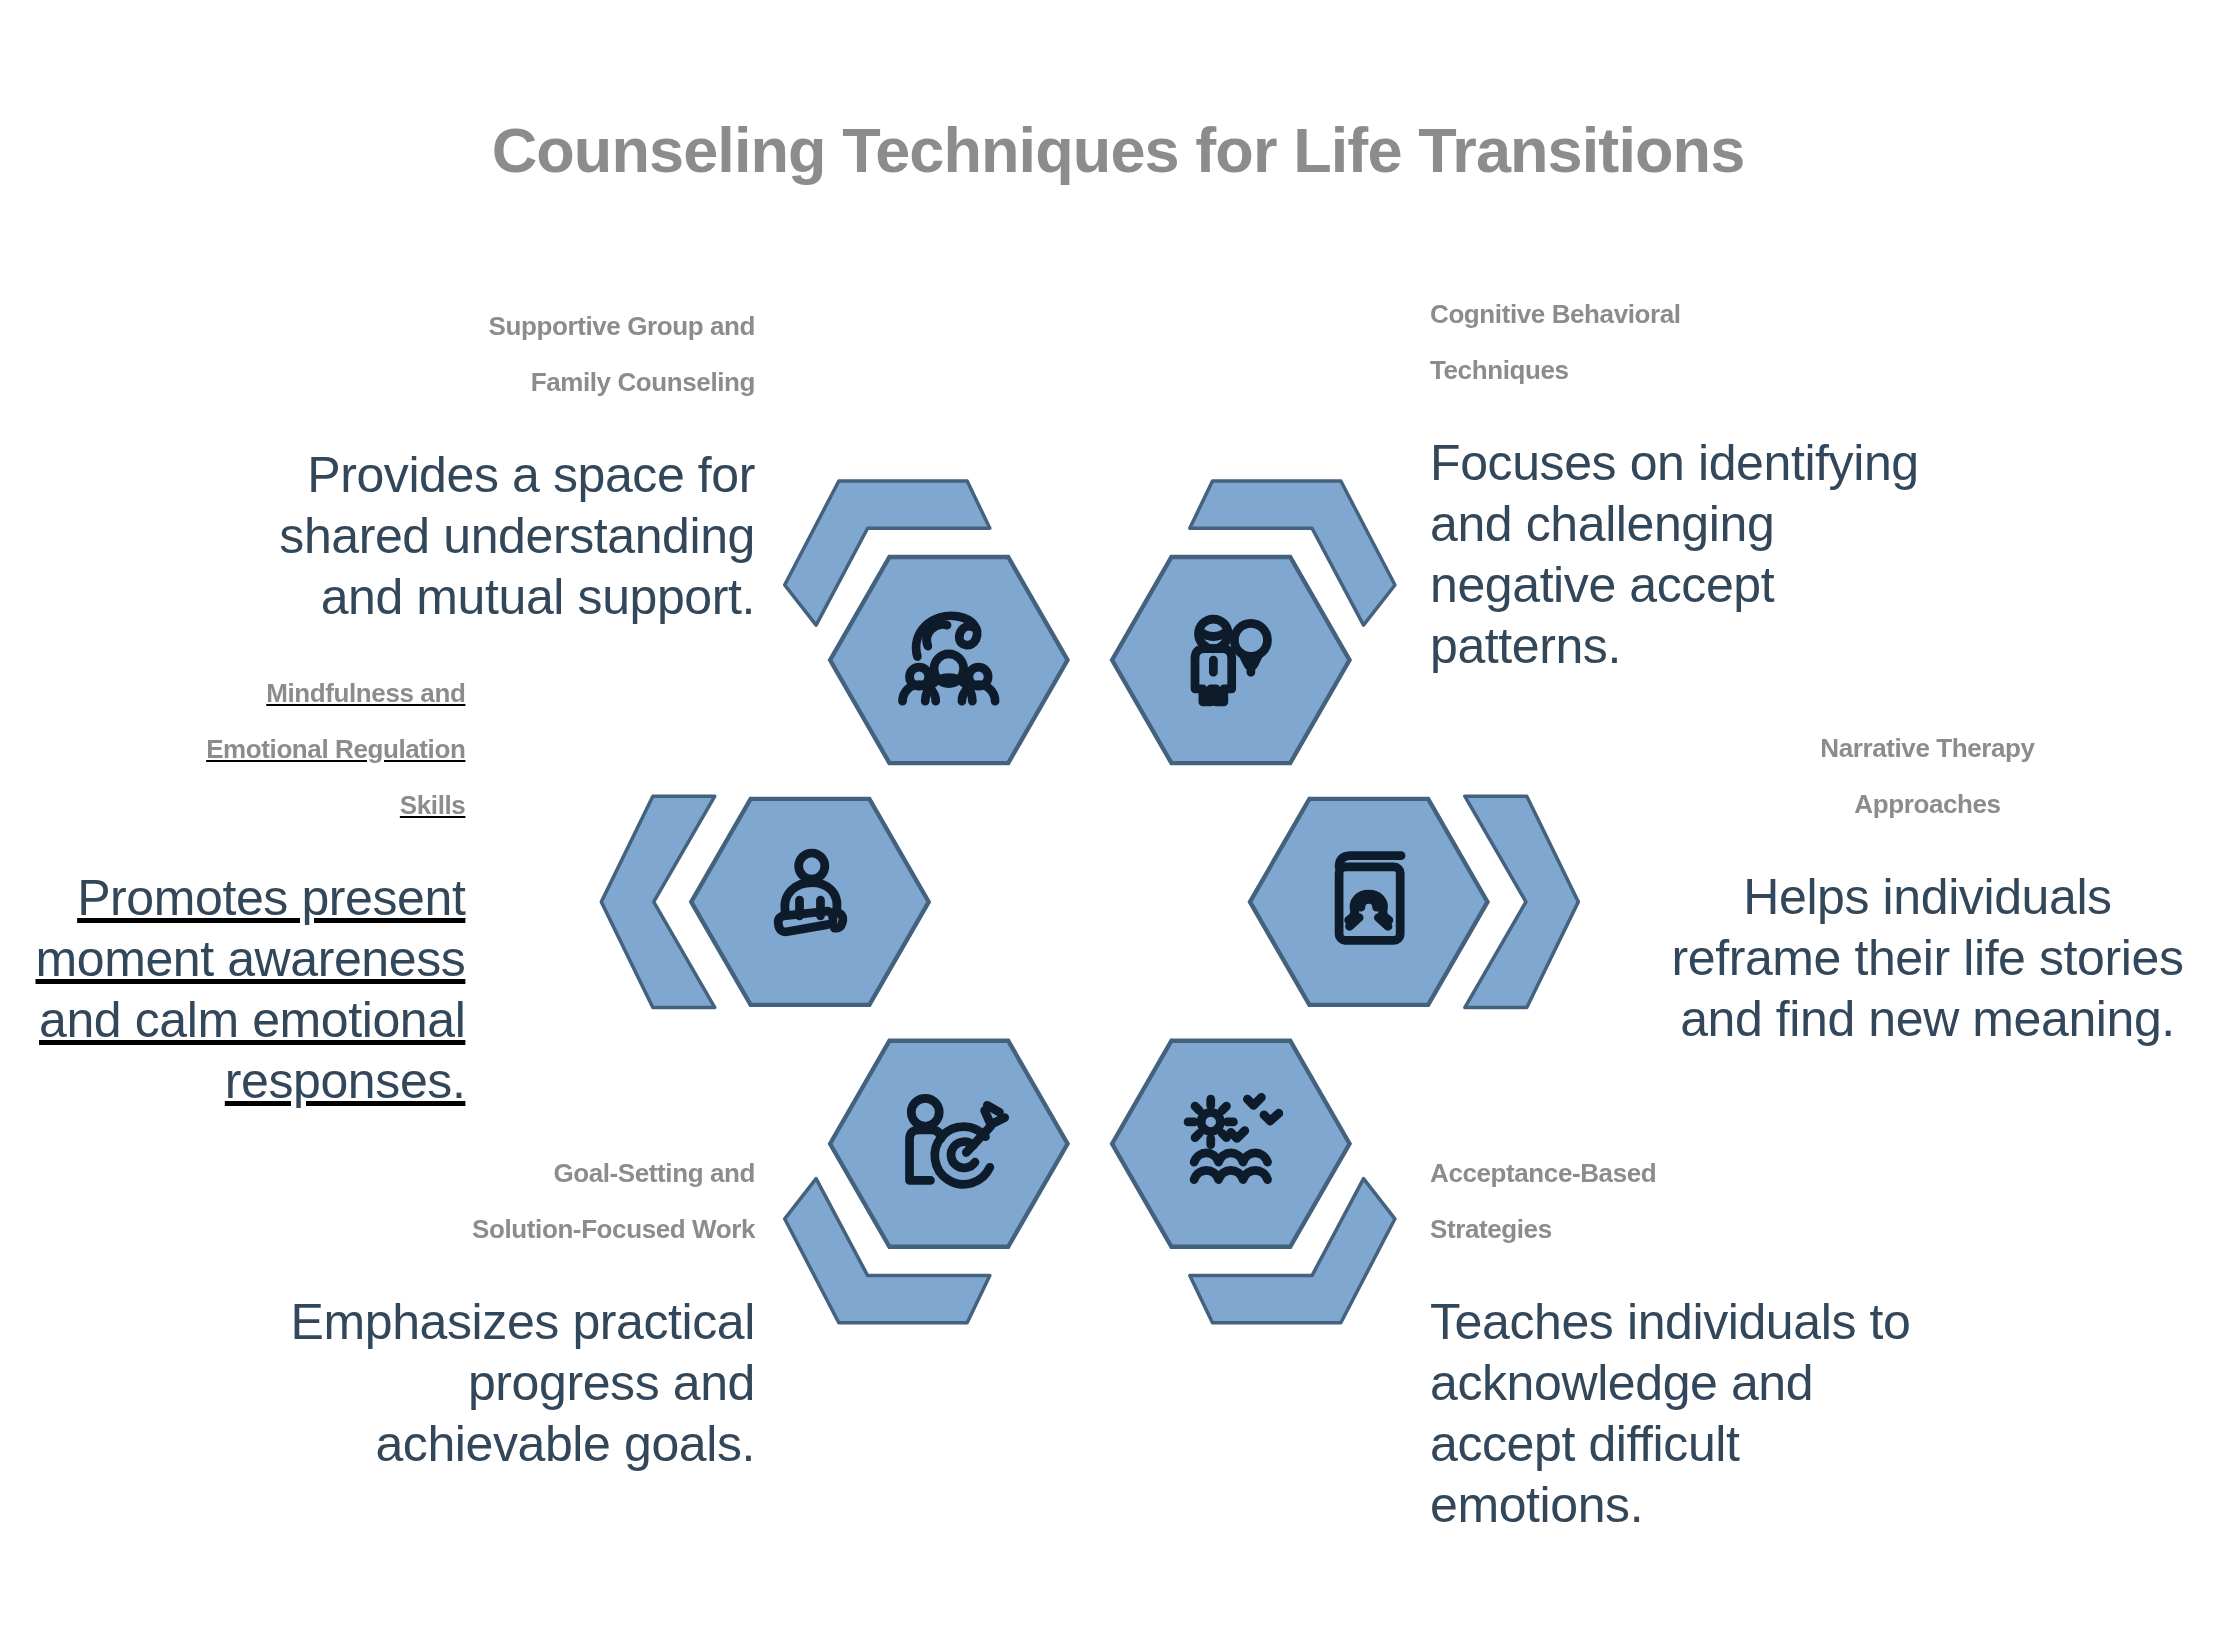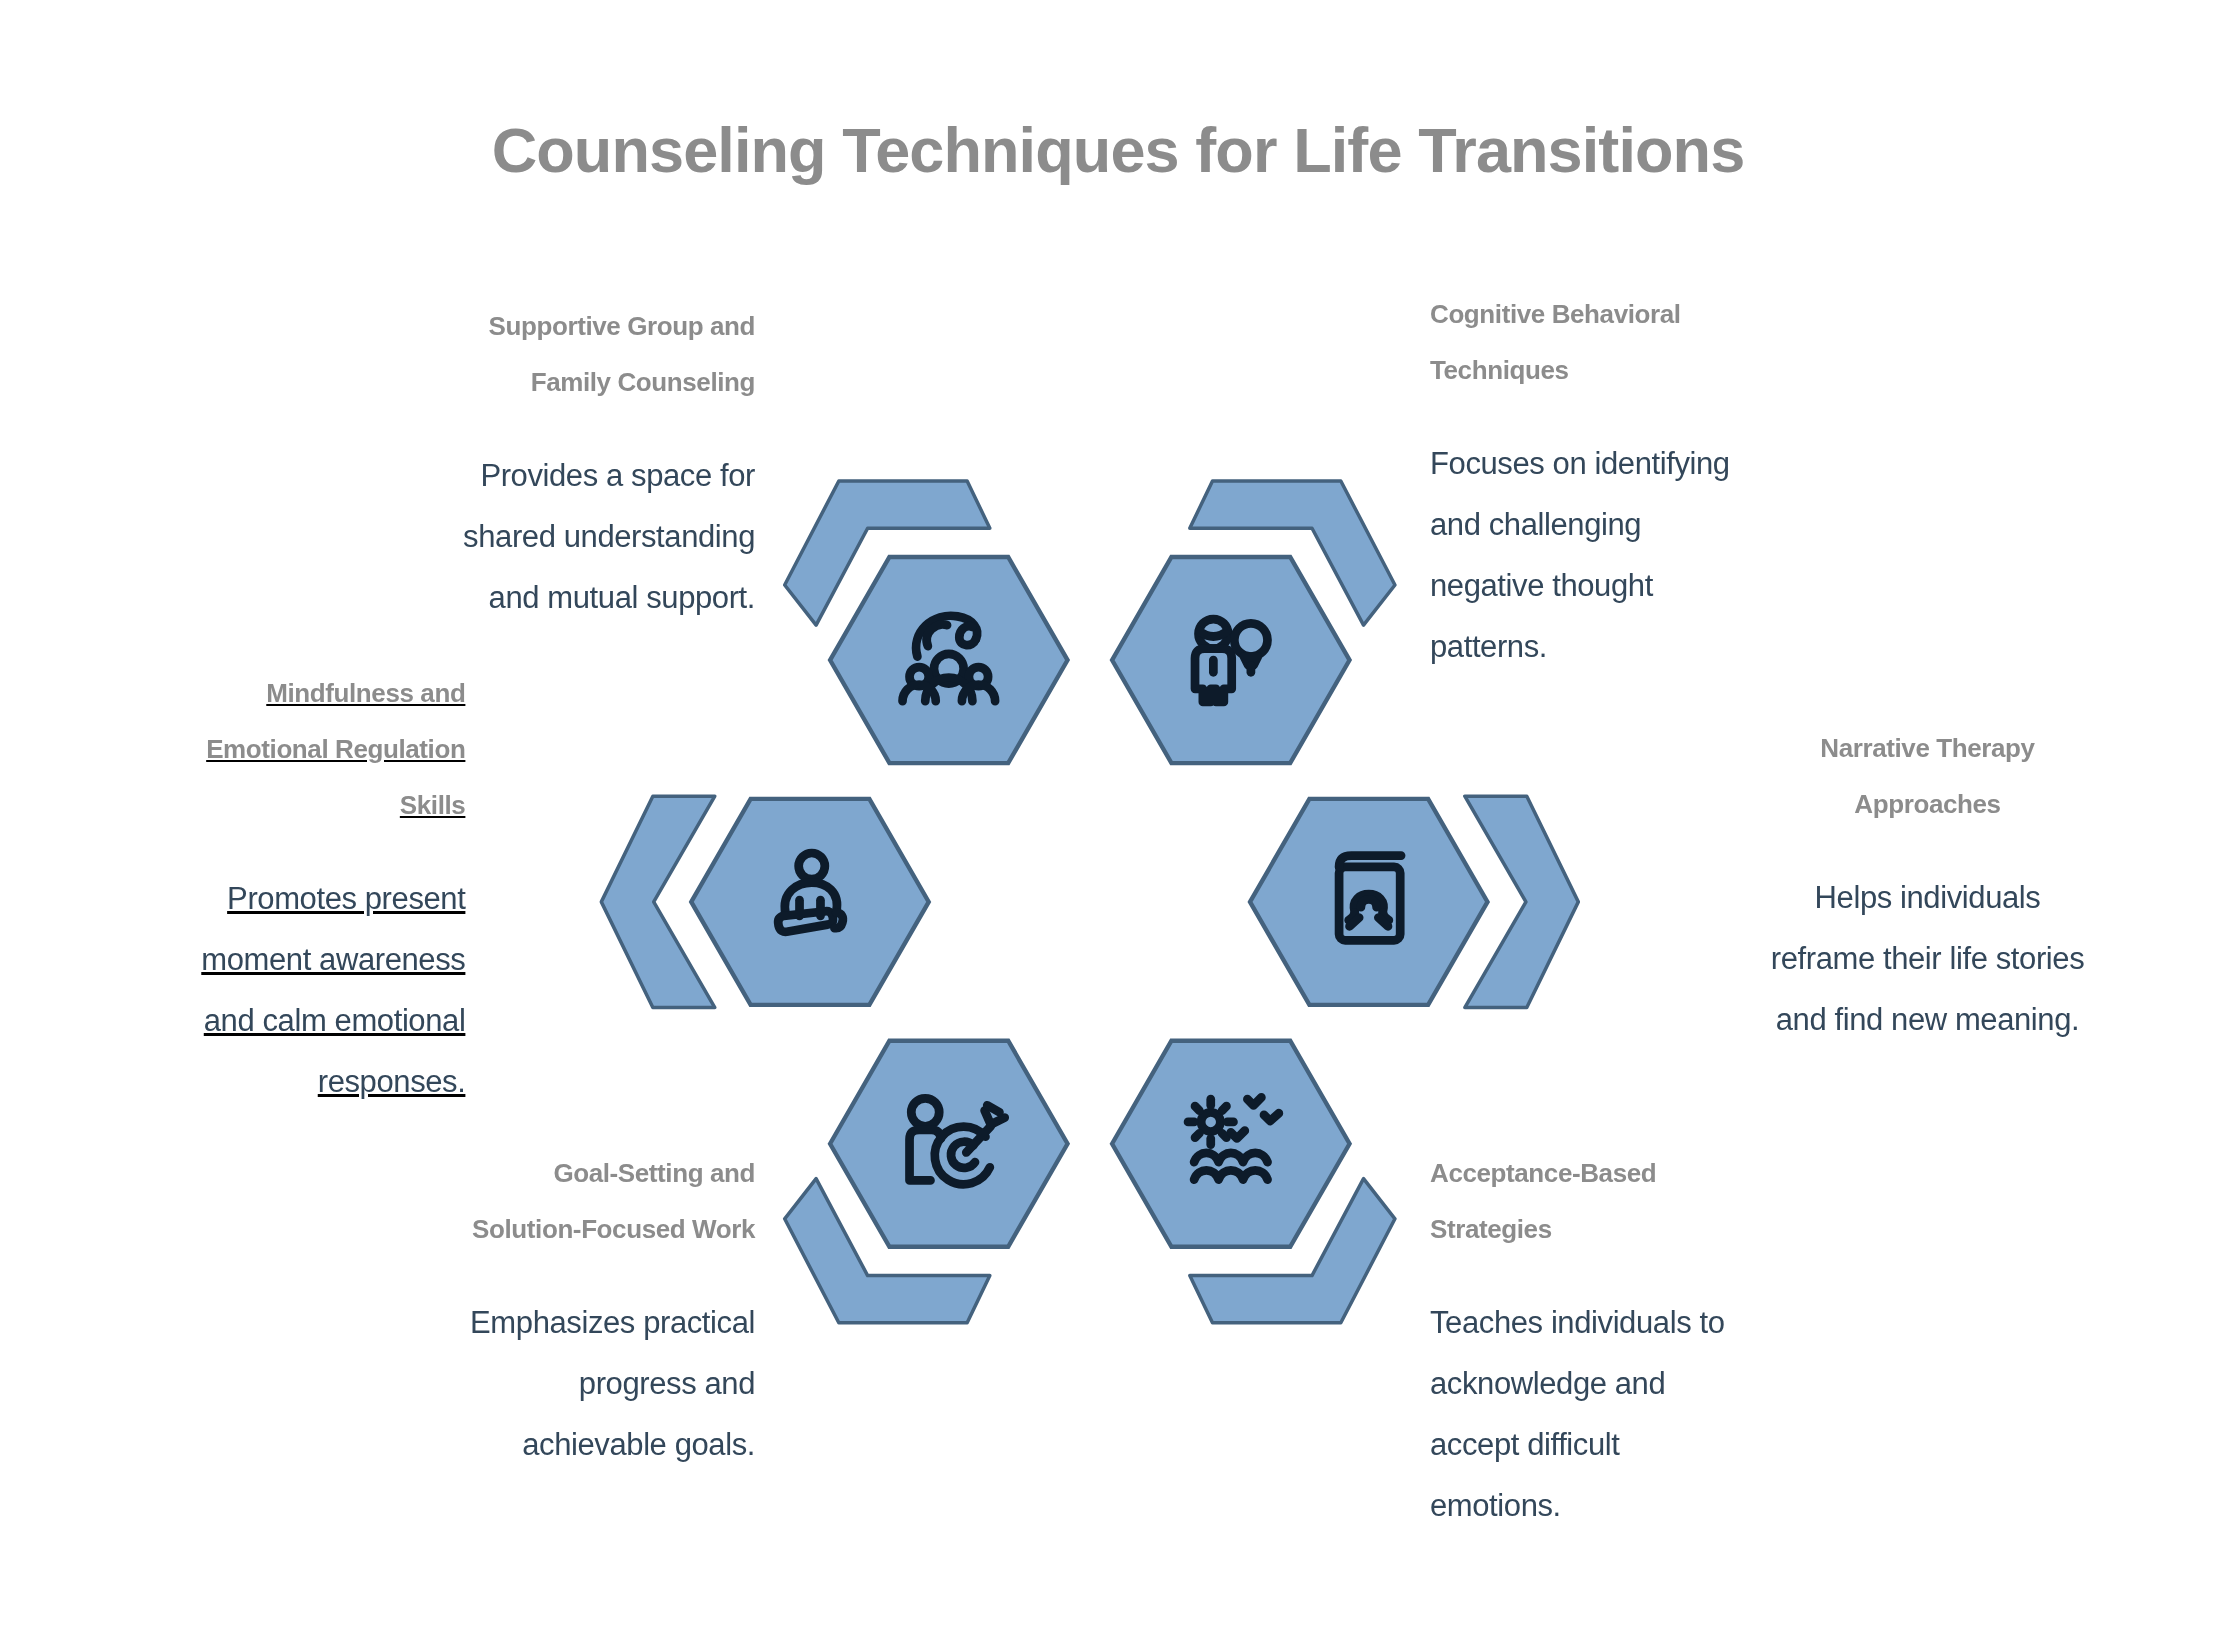--- a/index.html
+++ b/index.html
@@ -4,21 +4,21 @@
 <style>
   html,body{margin:0;padding:0;background:#ffffff;}
   body{width:2236px;height:1646px;position:relative;overflow:hidden;
        font-family:"Liberation Sans","DejaVu Sans",sans-serif;}
   .page{position:absolute;inset:0;background:#ffffff;}
   .title{position:absolute;top:114px;left:0;width:2236px;text-align:center;
          font-size:63px;font-weight:bold;color:#8c8c8c;letter-spacing:-0.9px;}
   .block{position:absolute;}
   .block .hd{font-size:26px;font-weight:bold;line-height:56px;color:#8c8c8c;
              white-space:pre-line;letter-spacing:-0.4px;}
-  .block .bd{font-size:31px;line-height:61px;color:#33475a;margin-top:35px;
+  .block .bd{font-size:50px;line-height:61px;color:#33475a;margin-top:35px;
              white-space:pre-line;letter-spacing:-0.4px;}
   .b-tl{top:298px;left:144px;width:611px;text-align:right;}
   .b-tr{top:286px;left:1430px;width:611px;text-align:left;}
   .b-ml{top:665px;left:11.4px;width:454px;text-align:right;text-decoration:underline;}
   .b-mr{top:720px;left:1648px;width:559px;text-align:center;}
   .b-bl{top:1145px;left:144px;width:611px;text-align:right;}
   .b-br{top:1145px;left:1430px;width:611px;text-align:left;}
   .diagram{position:absolute;left:568px;top:454px;width:1048px;height:908px;}
   .hex{fill:#7fa7cf;stroke:#44627e;stroke-width:5;}
   .band{fill:#7fa7cf;stroke:#44627e;stroke-width:4;stroke-linejoin:round;}
@@ -37,21 +37,21 @@
     <div class="bd">Provides a space for
 shared understanding
 and mutual support.</div>
   </div>
 
   <div class="block b-tr">
     <div class="hd">Cognitive Behavioral
 Techniques</div>
     <div class="bd">Focuses on identifying
 and challenging
-negative thought
+negative accept
 patterns.</div>
   </div>
 
   <div class="block b-ml">
     <div class="hd">Mindfulness and
 Emotional Regulation
 Skills</div>
     <div class="bd">Promotes present
 moment awareness
 and calm emotional

